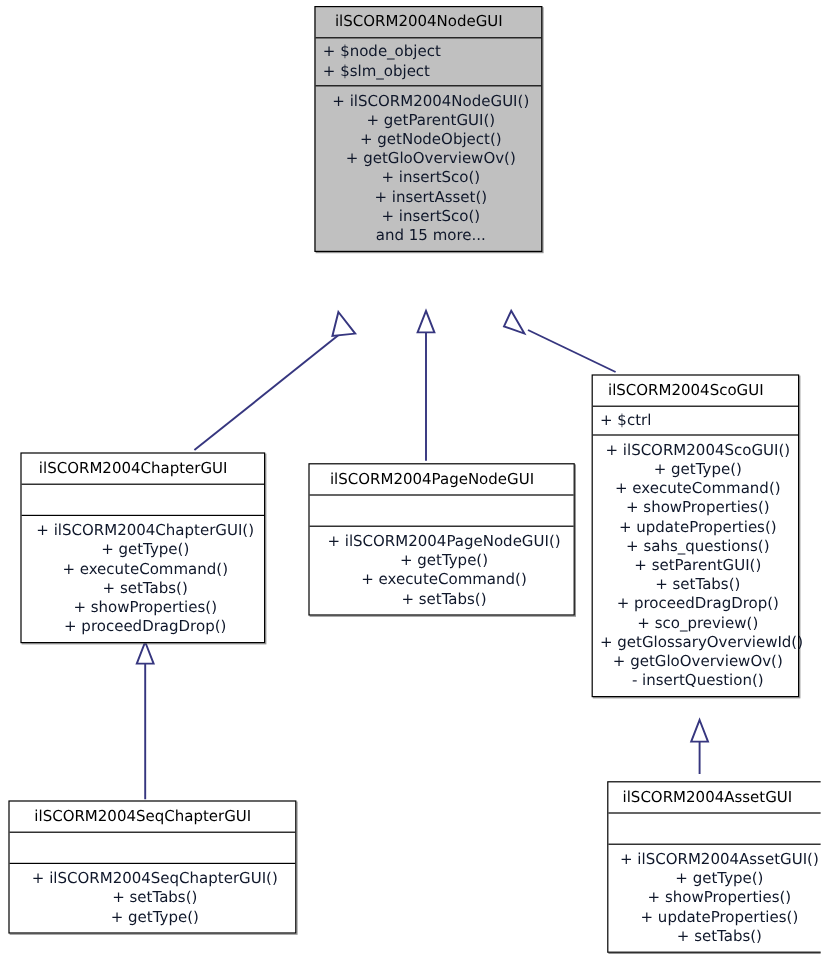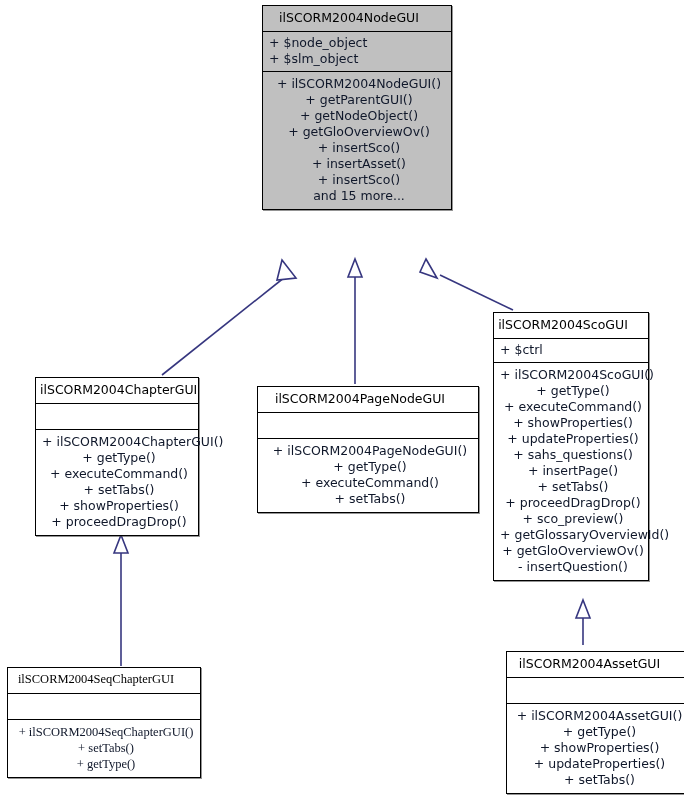--- a/index.html
+++ b/index.html
@@ -107,21 +107,21 @@
       <div class="uml-row">+ getParentGUI()</div>
       <div class="uml-row">+ getNodeObject()</div>
       <div class="uml-row">+ getGloOverviewOv()</div>
       <div class="uml-row">+ insertSco()</div>
       <div class="uml-row">+ insertAsset()</div>
       <div class="uml-row">+ insertSco()</div>
       <div class="uml-row">and 15 more...</div>
     </div>
   </div>
 
-  <div class="uml-box" style="left:35px; top:377px; width:164px;">
+  <div class="uml-box" style="left:17px; top:377px; width:204px;">
     <div class="uml-title">ilSCORM2004ChapterGUI</div>
     <div class="uml-attrs empty-compartment"></div>
     <div class="uml-ops">
       <div class="uml-row">+ ilSCORM2004ChapterGUI()</div>
       <div class="uml-row">+ getType()</div>
       <div class="uml-row">+ executeCommand()</div>
       <div class="uml-row">+ setTabs()</div>
       <div class="uml-row">+ showProperties()</div>
       <div class="uml-row">+ proceedDragDrop()</div>
     </div>
@@ -131,43 +131,43 @@
     <div class="uml-title">ilSCORM2004PageNodeGUI</div>
     <div class="uml-attrs empty-compartment"></div>
     <div class="uml-ops">
       <div class="uml-row">+ ilSCORM2004PageNodeGUI()</div>
       <div class="uml-row">+ getType()</div>
       <div class="uml-row">+ executeCommand()</div>
       <div class="uml-row">+ setTabs()</div>
     </div>
   </div>
 
-  <div class="uml-box" style="left:493px; top:312px; width:156px;">
+  <div class="uml-box" style="left:493px; top:312px; width:173px;">
     <div class="uml-title">ilSCORM2004ScoGUI</div>
     <div class="uml-attrs">
       <div class="uml-row">+ $ctrl</div>
     </div>
     <div class="uml-ops">
       <div class="uml-row">+ ilSCORM2004ScoGUI()</div>
       <div class="uml-row">+ getType()</div>
       <div class="uml-row">+ executeCommand()</div>
       <div class="uml-row">+ showProperties()</div>
       <div class="uml-row">+ updateProperties()</div>
       <div class="uml-row">+ sahs_questions()</div>
-      <div class="uml-row">+ insertPage()</div>
+      <div class="uml-row">+ setParentGUI()</div>
       <div class="uml-row">+ setTabs()</div>
       <div class="uml-row">+ proceedDragDrop()</div>
       <div class="uml-row">+ sco_preview()</div>
       <div class="uml-row">+ getGlossaryOverviewId()</div>
       <div class="uml-row">+ getGloOverviewOv()</div>
       <div class="uml-row">- insertQuestion()</div>
     </div>
   </div>
 
-  <div class="uml-box" style="left:7px; top:667px; width:194px;font-family:Liberation Serif, serif;">
+  <div class="uml-box" style="left:7px; top:667px; width:240px;">
     <div class="uml-title">ilSCORM2004SeqChapterGUI</div>
     <div class="uml-attrs empty-compartment"></div>
     <div class="uml-ops">
       <div class="uml-row">+ ilSCORM2004SeqChapterGUI()</div>
       <div class="uml-row">+ setTabs()</div>
       <div class="uml-row">+ getType()</div>
     </div>
   </div>
 
   <div class="uml-box" style="left:506px; top:651px; width:183px;">

